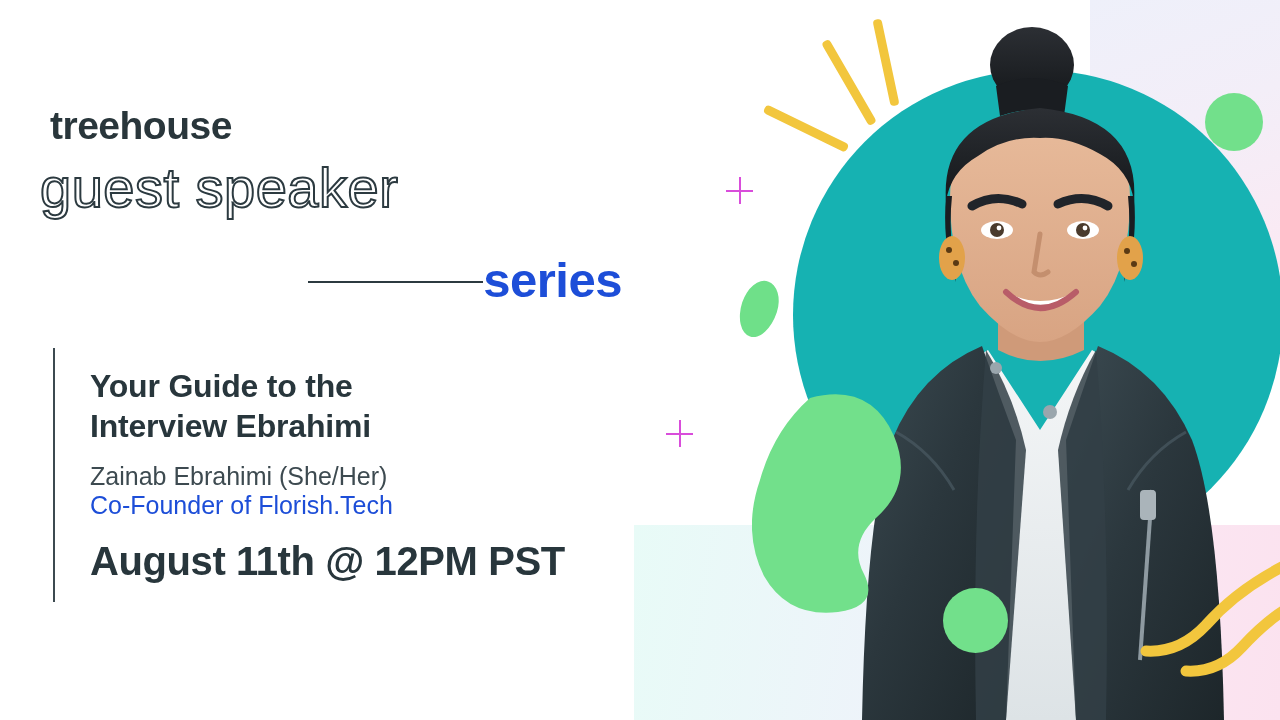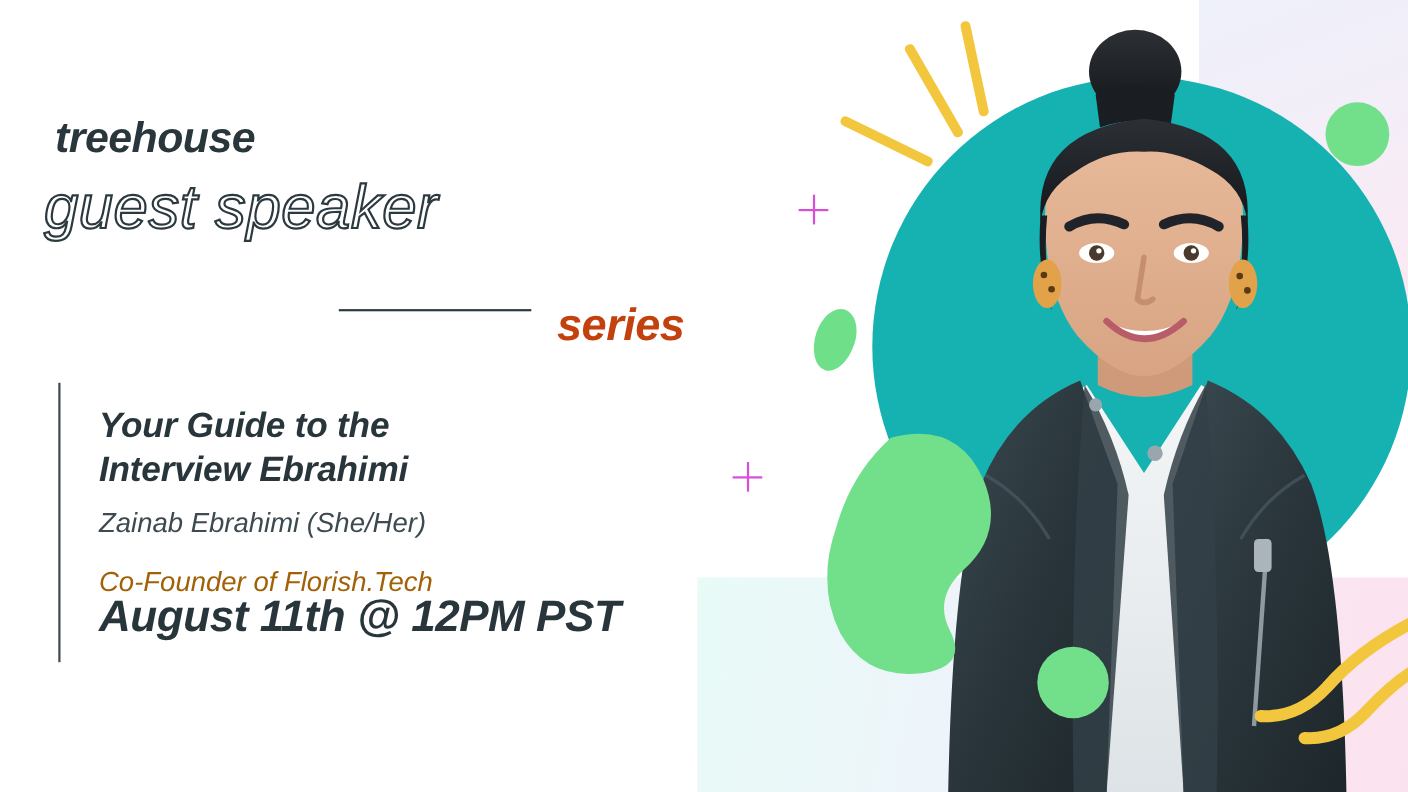--- a/index.html
+++ b/index.html
@@ -8,21 +8,20 @@
     width:1280px;height:720px;
     background:#ffffff;
     font-family:"Liberation Sans", sans-serif;
     overflow:hidden;
   }
   #stage{
     position:relative;
     width:1280px;height:720px;
     background:#ffffff;
     overflow:hidden;
-    font-style:italic;
   }
 
   
   .deco{position:absolute;pointer-events:none;}
 
   #panel-top-right{
     left:1090px;top:0;width:190px;height:270px;
     background:linear-gradient(160deg,#eef0fa 0%,#f3eef8 45%,#fbe9f3 100%);
   }
   #panel-bottom-right{
@@ -105,25 +104,25 @@
 
   #series-row{
     position:absolute;left:300px;top:252px;
     width:330px;height:56px;
   }
   #series-rule{
     position:absolute;left:8px;top:29px;width:175px;height:2px;
     background:#2c3a40;
   }
   #series-word{
-    position:absolute;right:8px;top:15px;
-    font-size:41px;line-height:56px;
+    position:absolute;right:8px;top:0;
+    font-size:49px;line-height:56px;
     font-weight:700;
     letter-spacing:-0.5px;
-    color:#c2410c;
+    color:#1d4ed8;
   }
 
   #lower-rule{
     position:absolute;left:53px;top:348px;width:2px;height:254px;
     background:#3c4a50;
   }
 
   #talk-title{
     position:absolute;left:90px;top:366px;width:470px;
     font-size:32px;line-height:40px;
@@ -137,22 +136,21 @@
     position:absolute;left:90px;top:460px;
     font-size:25px;line-height:32px;
     font-weight:400;
     color:#3d4a50;
     text-align:center;
   }
   #speaker-role{
     position:absolute;left:90px;top:489px;
     font-size:25px;line-height:32px;
     font-weight:400;
-    color:#a16207;
-    margin-top:24px;
+    color:#1d4ed8;
   }
 
   #event-datetime{
     position:absolute;left:90px;top:535px;
     font-size:40px;line-height:52px;
     font-weight:700;
     letter-spacing:-0.4px;
     color:#28363c;
   }
 </style>

